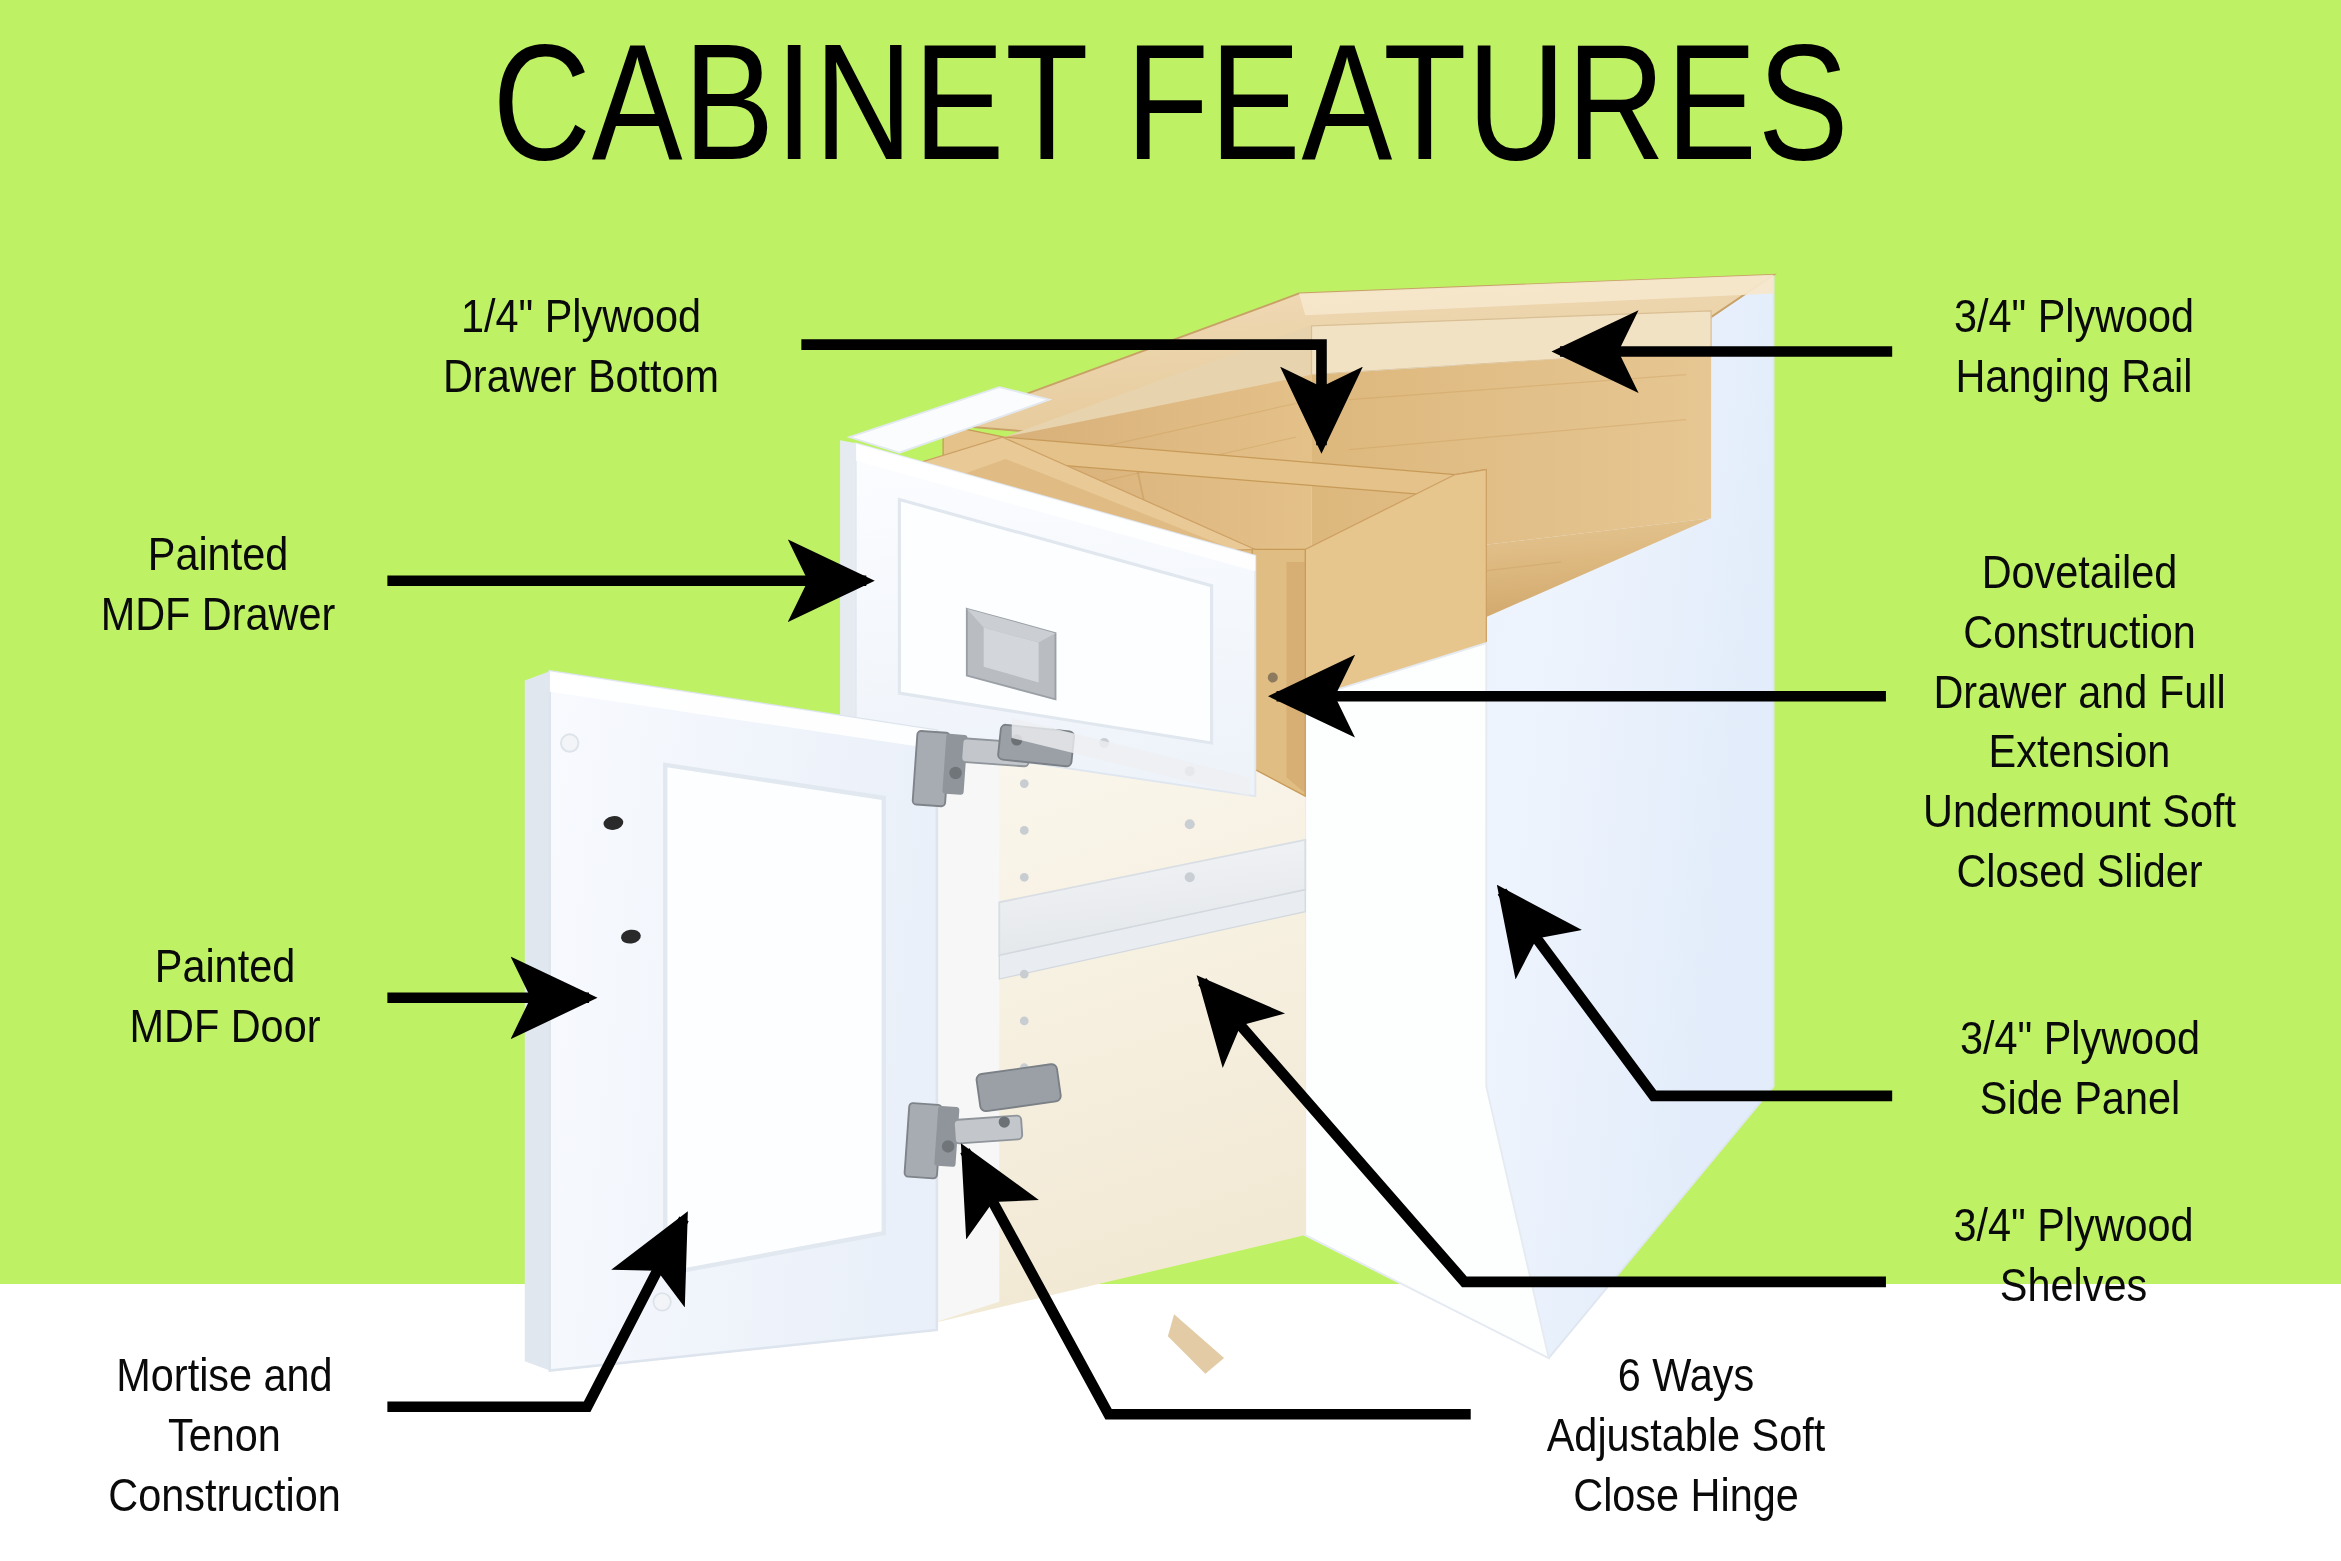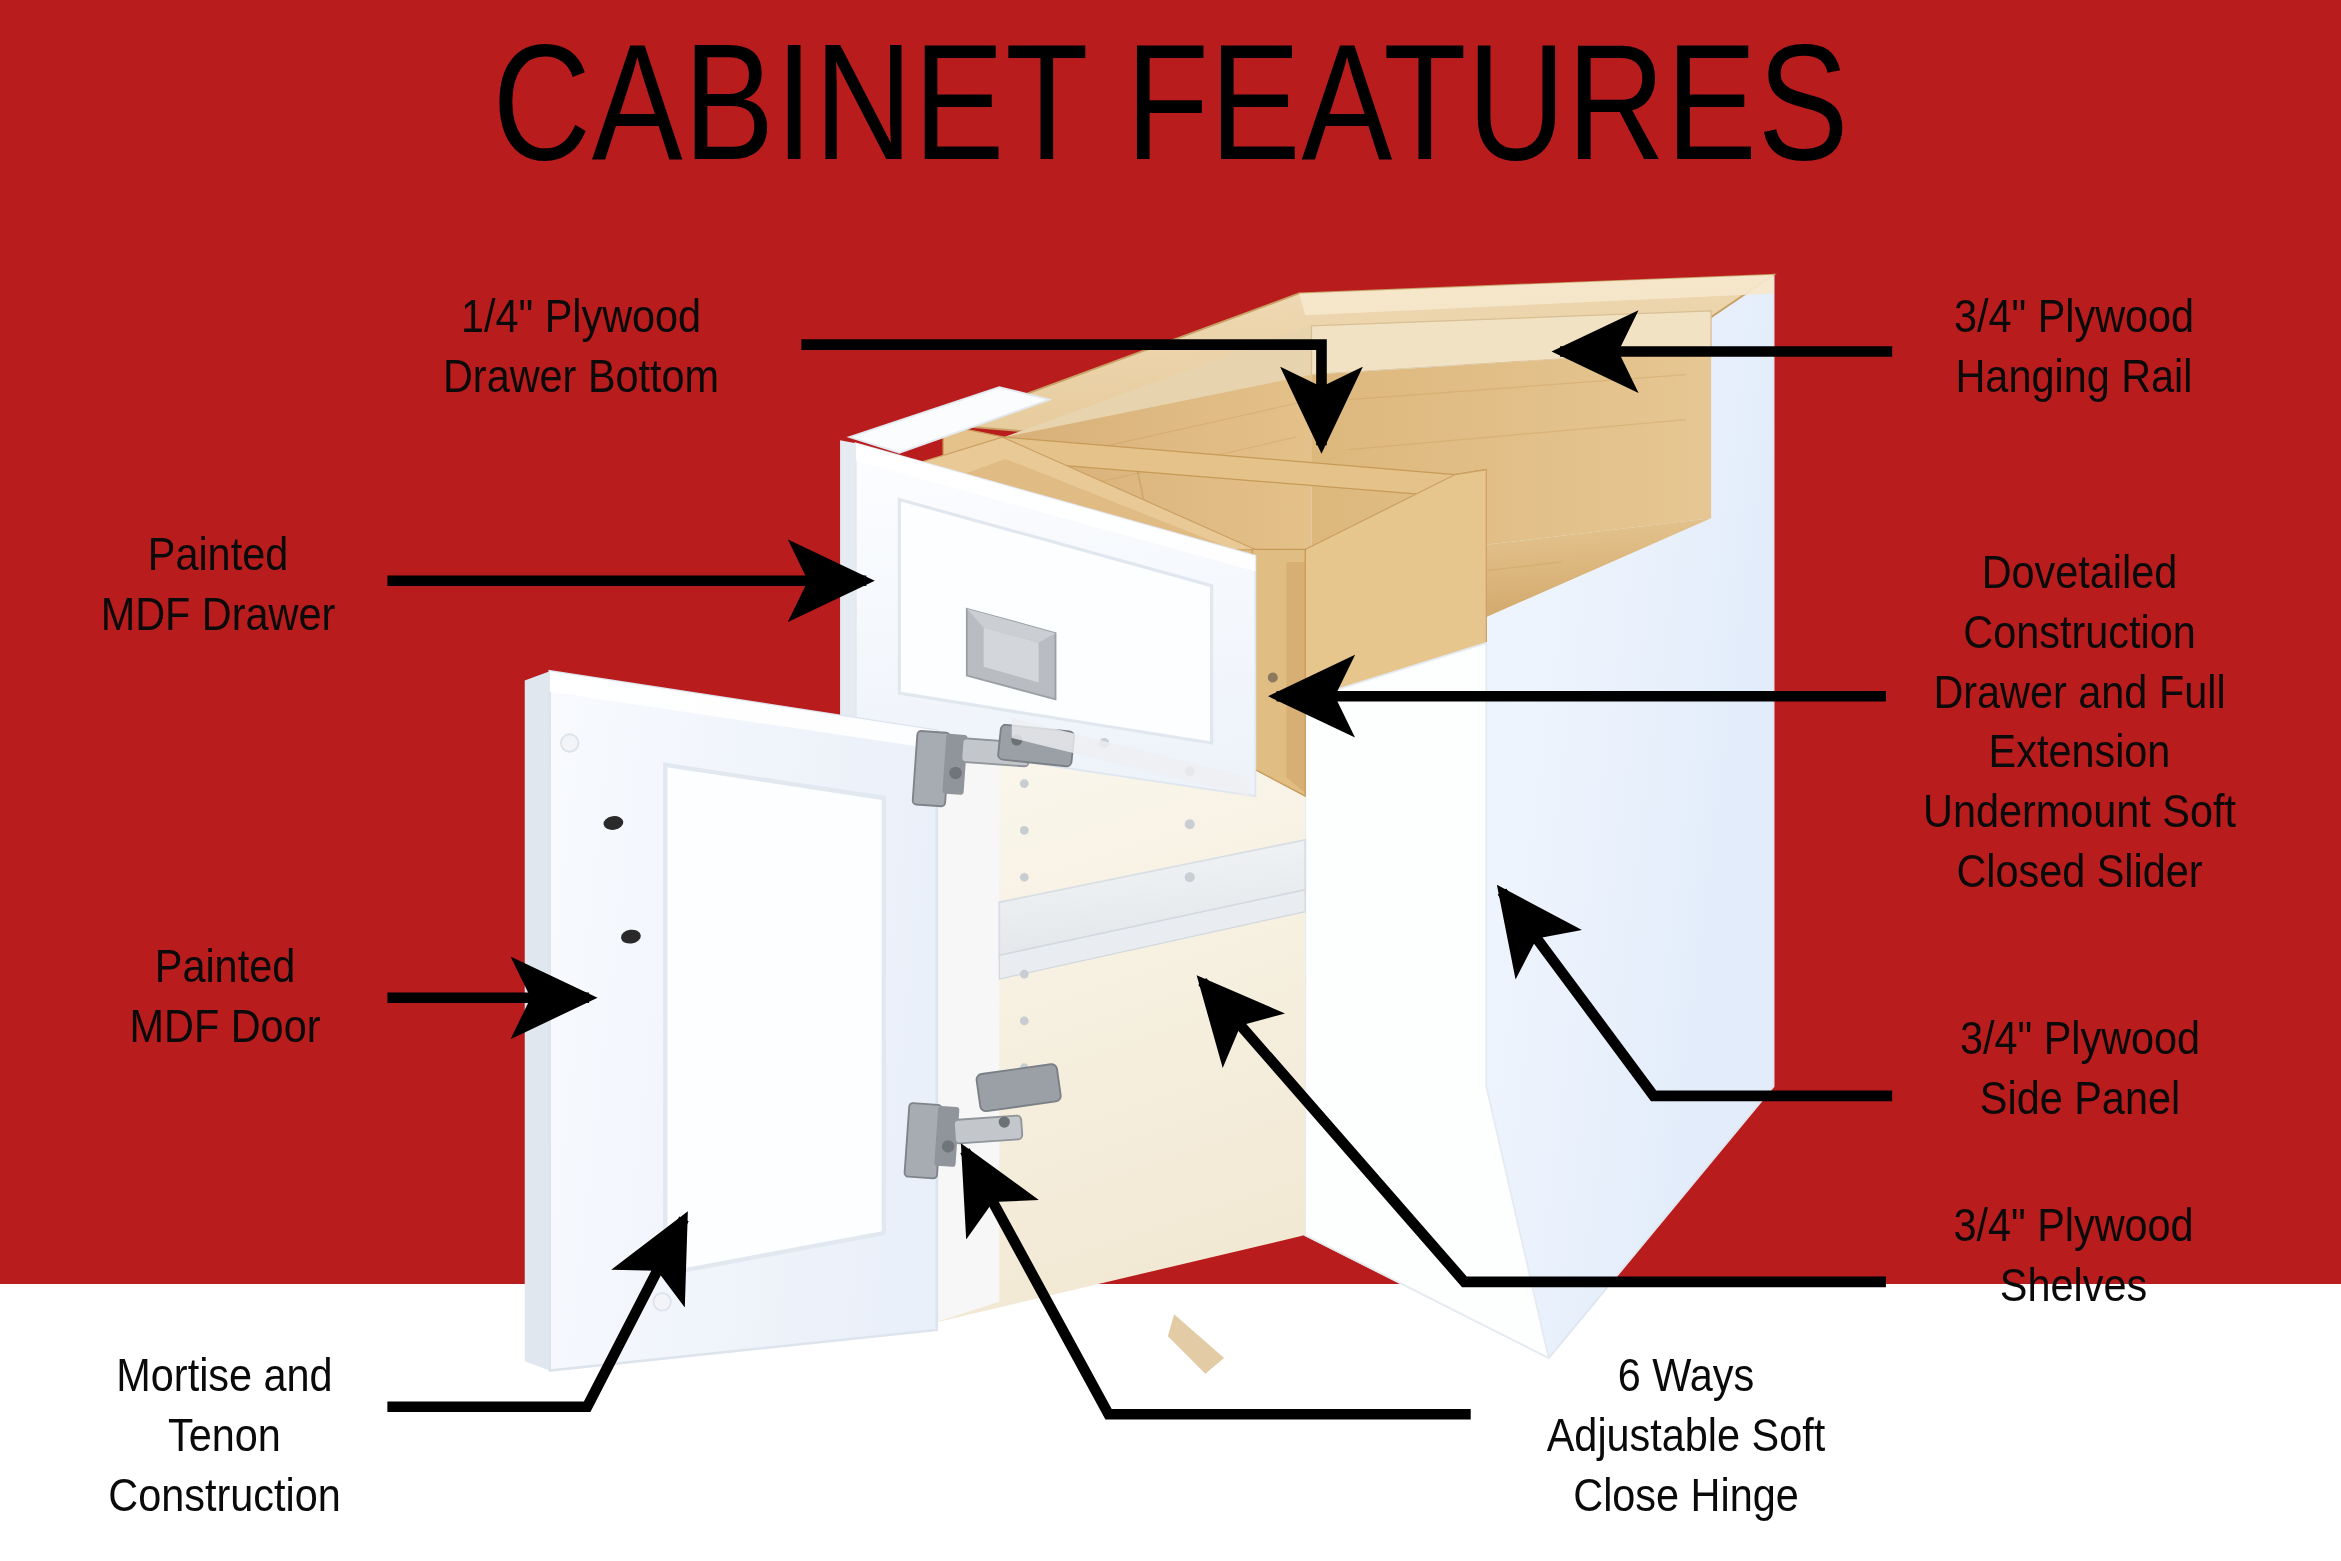--- a/index.html
+++ b/index.html
@@ -1,17 +1,17 @@
 <!DOCTYPE html>
 <html style="font-size:10px"><head>
 <meta charset="utf-8">
 <style>
   html,body{margin:0;padding:0;background:#ffffff;}
   body{width:2342px;height:1561px;overflow:hidden;font-family:"Liberation Sans",sans-serif;}
-  #page{position:relative;width:2342px;height:1284px;background:#b91c1c;}
+  #page{position:relative;width:2342px;height:1284px;background:#bef264;}
 
   #title{
     position:absolute; left:0; top:19px; width:2342px;
     text-align:center;
     font-family:"Liberation Sans",sans-serif;
     font-size:166px; line-height:1.0;
     font-weight:300; letter-spacing:1.2px;
     color:#000; white-space:nowrap;
     transform:scaleX(0.82); transform-origin:50% 0;
   }

